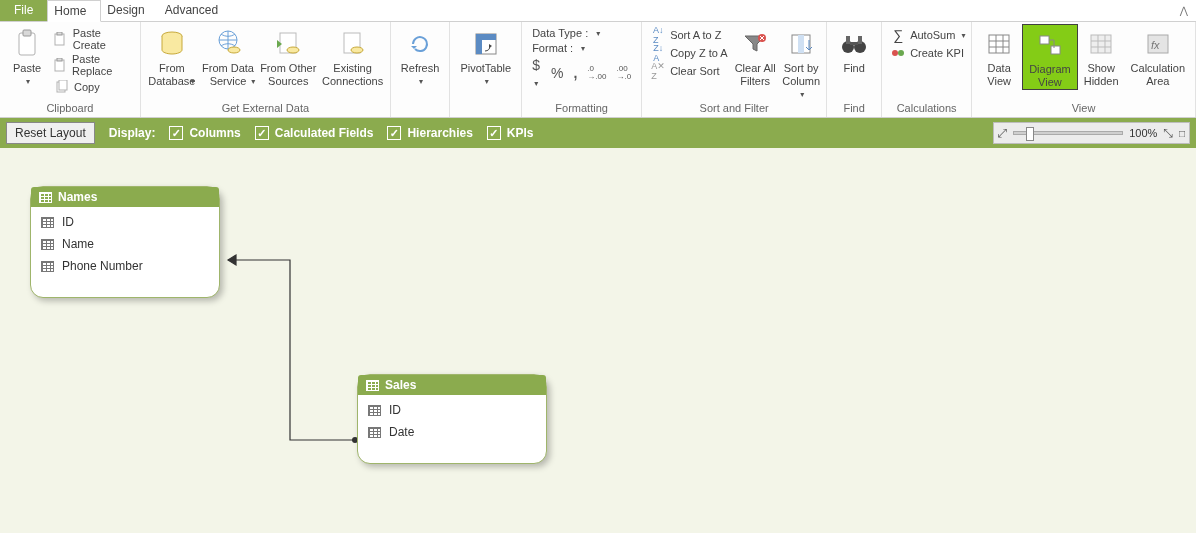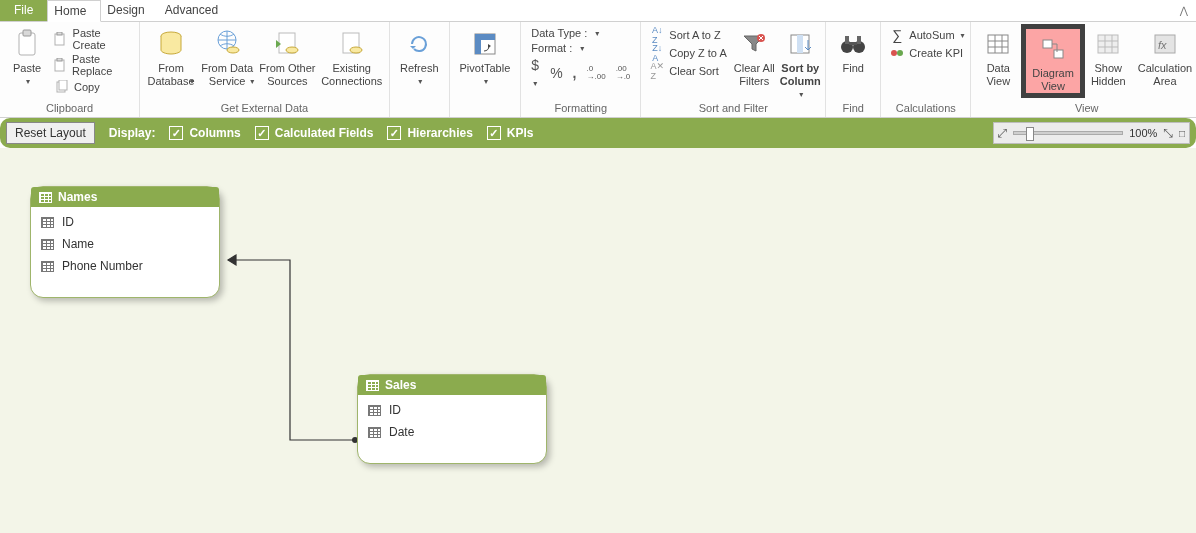--- a/index.html
+++ b/index.html
@@ -73,41 +73,40 @@
   .big-btn {
     display:flex; flex-direction:column; align-items:center;
     padding: 4px 6px 0 6px;
     gap:2px;
     cursor:pointer;
     min-width:46px;
     position:relative;
   }
   .big-btn .icon-slot { height:32px; display:flex; align-items:center; justify-content:center;}
   .big-btn .btn-label { font-size:11px; text-align:center; line-height:13px; color:#444;}
-  .big-btn.selected { background:#fca5a5; border:5px solid #404040;}
+  .big-btn.selected { background:#84cc16; border:1px solid #404040;}
   .small-row { display:flex; align-items:center; gap:4px; padding:1px 4px; cursor:pointer; font-size:11px; color:#444;}
   .small-row .mini-icon{width:16px;height:16px; display:flex;align-items:center;justify-content:center;}
   .vstack {display:flex;flex-direction:column; justify-content:flex-start; padding-top:2px;}
   .dd-arrow{font-size:8px; color:#555; margin-left:2px;}
   
   .fmt-box{display:flex;flex-direction:column;gap:3px;padding:3px 6px;font-size:11px;color:#444;}
   .fmt-line{display:flex;align-items:center;gap:6px;}
   .fmt-symbols{display:flex;align-items:center;gap:10px;font-size:14px;color:#555;}
   
   .options-bar {
     height: 30px;
     background: #8bab4e;
     display:flex;
     align-items:center;
     padding: 8px 6px;
     gap: 14px;
     color:#fff;
     font-size:12px;
     font-weight:600;
-    border-radius:10px;
   }
   .reset-btn{
     background:#f0f0f0;color:#333;border:1px solid #888;
     padding:3px 8px;font-weight:normal;font-size:12px;cursor:pointer;
   }
   .chk{display:flex;align-items:center;gap:6px;cursor:pointer;}
   .chk .box{width:14px;height:14px;border:1px solid #fff;display:flex;align-items:center;justify-content:center;font-size:11px;line-height:1;}
   .zoom-box{
     margin-left:auto;display:flex;align-items:center;gap:6px;
     background:#ececec;color:#333;border:1px solid #bdbdbd;height:22px;font-weight:normal;font-size:11px;padding:0 4px;
@@ -339,21 +338,21 @@
 Filters</div>
       </div>
       <div class="big-btn">
         <div class="icon-slot">
             <svg width="24" height="24">
               <rect x="3" y="3" width="18" height="18" fill="#fff" stroke="#888"></rect>
               <rect x="9" y="3" width="6" height="18" fill="#cfe0f3"></rect>
               <path d="M20 8v10M17 15l3 3 3-3" stroke="#5b8bc3" fill="none"></path>
             </svg>
           </div>
-        <div class="btn-label" style="white-space:pre;font-weight:bold;">Sort by
+        <div class="btn-label" style="white-space:pre;">Sort by
 Column</div>
           <span class="dd-arrow">▾</span>
       </div>
     </div>
     <div class="glabel">Sort and Filter</div>
   </div>
 
   <div class="rgroup">
     <div class="controls">
       <div class="big-btn">

